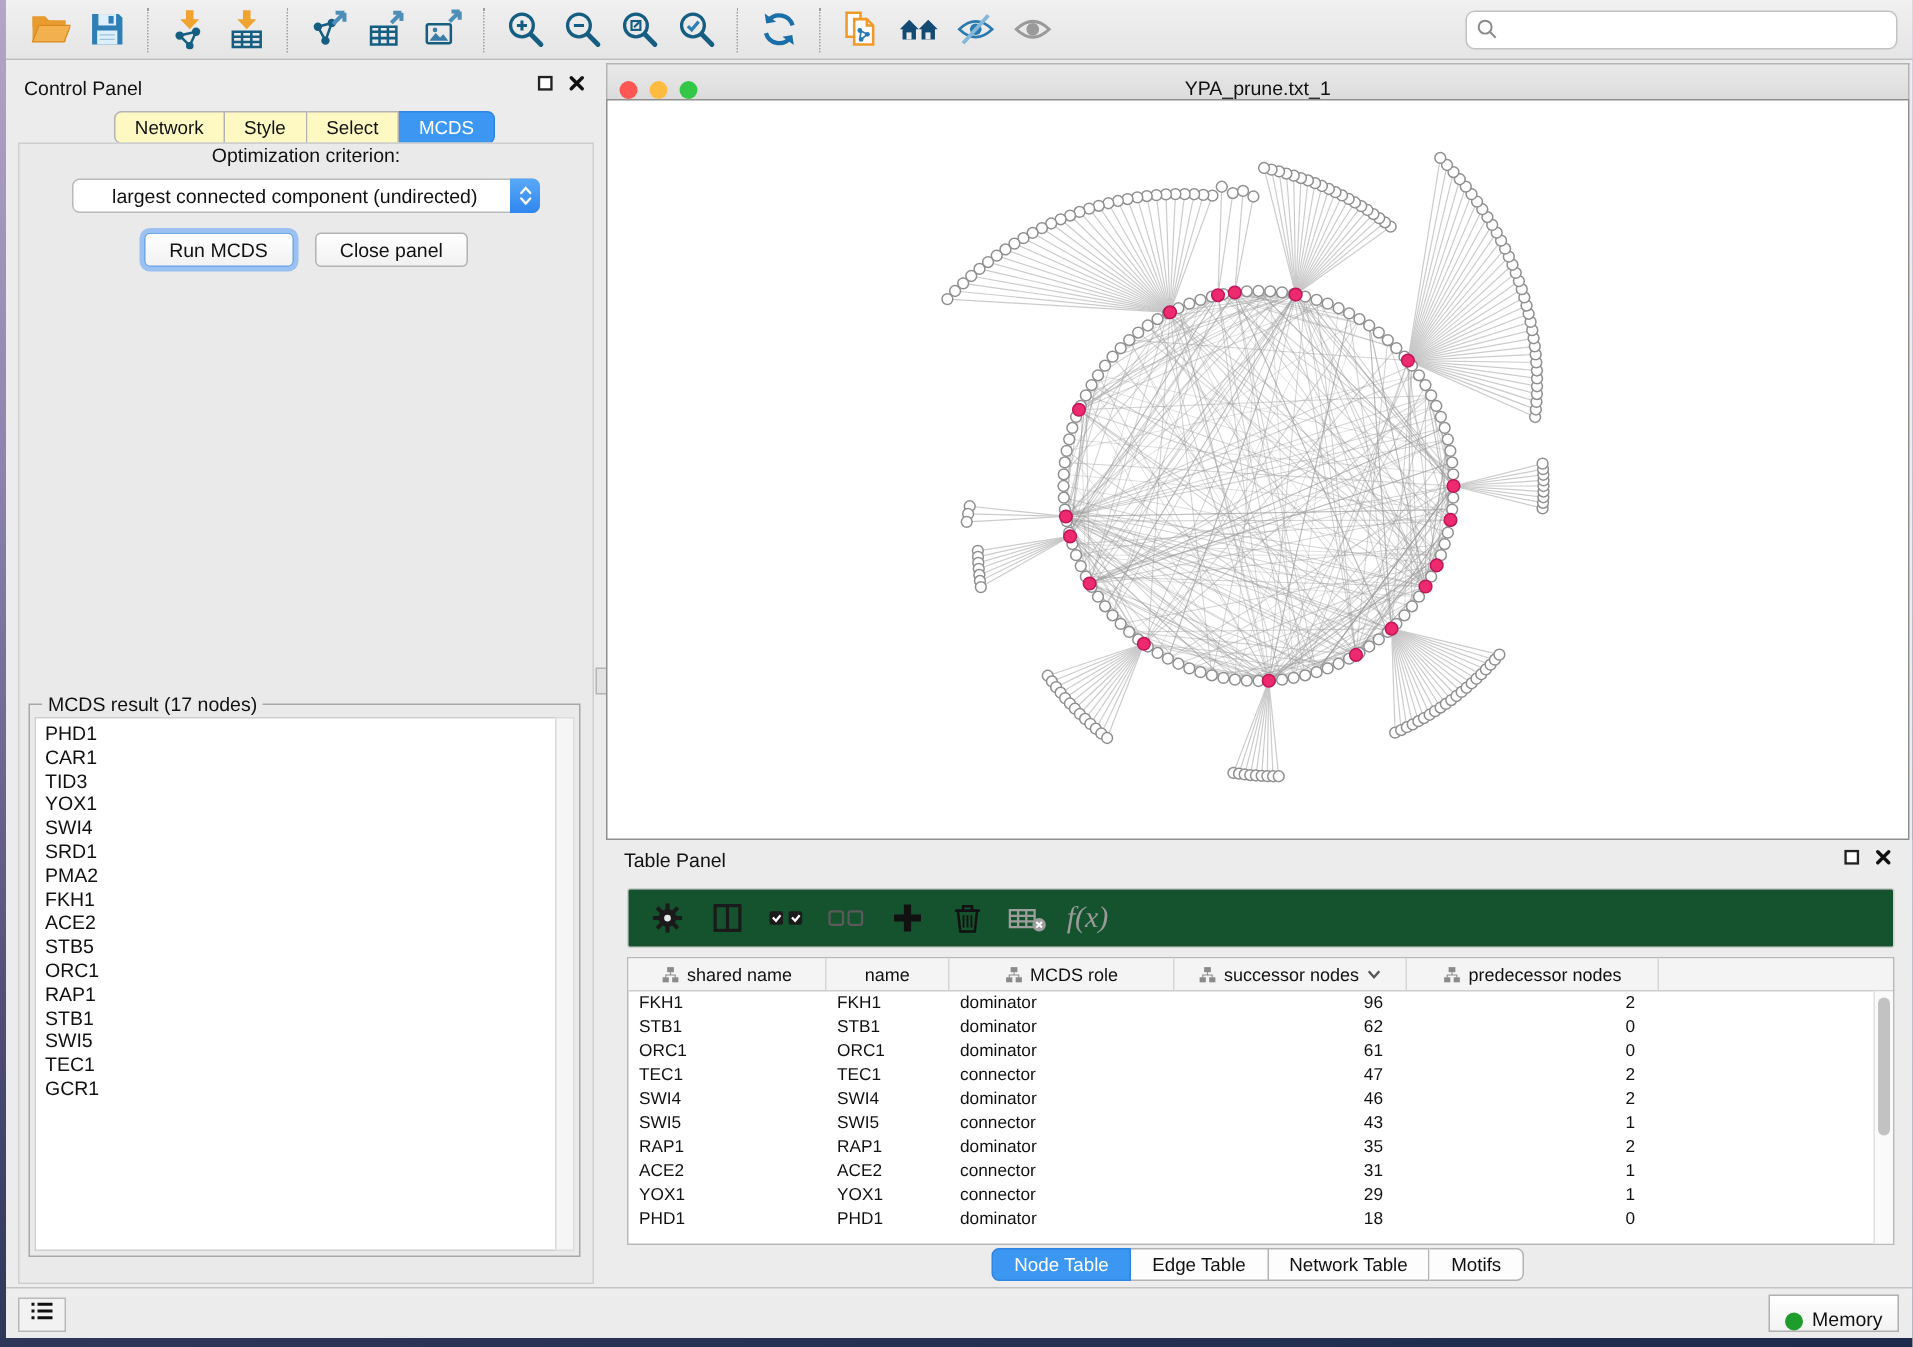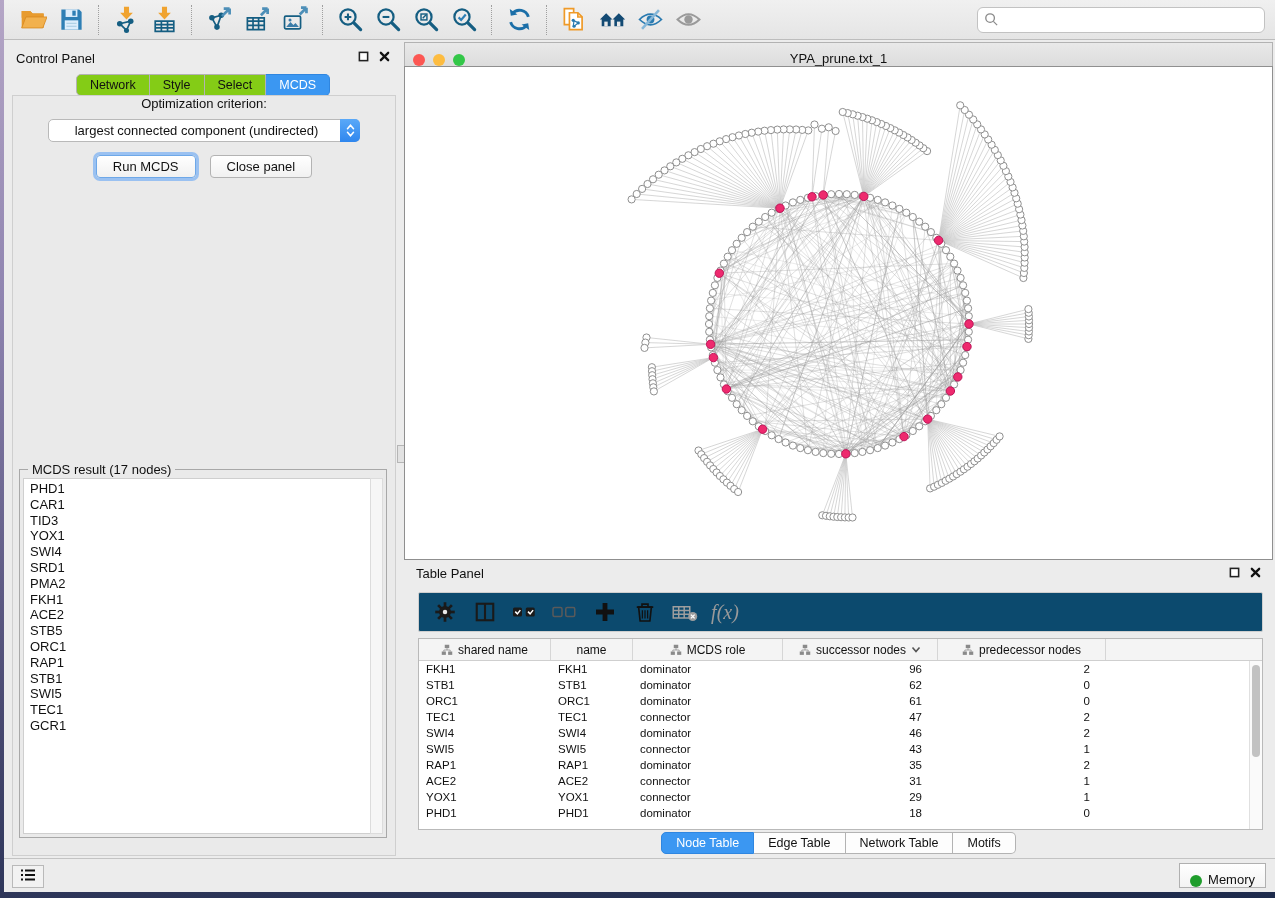--- a/index.html
+++ b/index.html
@@ -20,21 +20,21 @@
     background:#fff; padding:0 8px 0 26px; font-size:13px; outline:none; }
   .search-wrap .mag { position:absolute; left:7px; top:5px; width:15px; height:15px; }
 
   
   .control-panel { position:absolute; left:0; top:40px; width:398px; height:818px; }
   .panel-header { position:absolute; left:0; top:6px; width:100%; height:20px; display:flex; align-items:flex-end; padding:0 12px; }
   .panel-title { font-size:13px; color:#111; }
   .win-btns { margin-left:auto; display:flex; gap:10px; align-items:center; }
   .win-btns svg { width:11px; height:11px; }
   .ctab-row { position:absolute; top:34px; left:0; width:100%; display:flex; justify-content:center; }
-  .ctab { font-size:12.5px; padding:3px 13px; background:#84cc16; border:1px solid #b3b3b3; border-left:none; color:#111; }
+  .ctab { font-size:12.5px; padding:3px 13px; background:#fef9c3; border:1px solid #b3b3b3; border-left:none; color:#111; }
   .ctab:first-child { border-left:1px solid #b3b3b3; border-radius:5px 0 0 5px; }
   .ctab:last-child { border-radius:0 5px 5px 0; }
   .ctab.active { background:#3b97f2; border-color:#2f86e0; color:#fff; }
   .cp-content { position:absolute; left:8px; right:6px; top:55px; bottom:2px;
     background:#eaeaea; border:1px solid #cfcfcf; }
   .opt-label { text-align:center; font-size:13px; color:#111; }
   .dropdown { position:relative; margin:8px auto 0; width:312px; height:23px; background:#fff;
     border:1px solid #b9b9b9; border-radius:5px; display:flex; align-items:center; }
   .dropdown .val { flex:1; text-align:center; font-size:13px; color:#111; padding-left:4px; white-space:nowrap; }
   .dropdown .stepper { width:20px; height:23px; margin-right:-1px; background:linear-gradient(#5aa9f8,#2f86ee);
@@ -60,21 +60,21 @@
   .light { width:12px; height:12px; border-radius:50%; }
   .net-title { position:absolute; left:0; right:0; text-align:center; font-size:13px; color:#111; pointer-events:none; }
   .net-canvas { position:absolute; left:2px; right:2px; top:26px; height:494px; background:#fff; border:1px solid #8f8f8f; }
   .net-canvas svg { width:100%; height:100%; display:block; }
   .h-grip { position:absolute; left:50%; top:520px; width:7px; height:6px; background:#d4d4d4; border:1px solid #bbb; }
   .v-grip { position:absolute; left:-5px; top:405px; width:9px; height:18px; background:#e2e2e2; border:1px solid #b5b5b5; }
 
   
   .table-panel { position:absolute; left:0; right:0; top:520px; bottom:0; background:#ececec; }
   .tp-header { position:absolute; left:0; top:0; width:100%; height:26px; display:flex; align-items:center; padding:0 14px; }
-  .tp-toolbar { position:absolute; left:16px; right:12px; top:32px; height:40px; background:#0c4a6e;
+  .tp-toolbar { position:absolute; left:16px; right:12px; top:32px; height:40px; background:#14532d;
     border:1px solid #cfcfcf; border-radius:2px; display:flex; align-items:center; padding:0 8px; gap:4px; }
   .tpt-btn { width:36px; height:32px; display:flex; align-items:center; justify-content:center; }
   .tpt-btn svg { height:24px; }
   .fx { font-family:"Liberation Serif","DejaVu Serif",serif; font-style:italic; font-size:20px; color:#9a9a9a; }
   .table-box { position:absolute; left:16px; right:12px; top:78px; height:192px; background:#fff; border:1px solid #b9b9b9; }
   .thead { display:flex; height:22px; background:#f4f4f4; border-bottom:1px solid #cfcfcf; }
   .th { display:flex; align-items:center; justify-content:center; gap:5px; font-size:12px; color:#111;
     border-right:1px solid #d6d6d6; overflow:hidden; }
   .th.fill { flex:1; border-right:none; }
   .colicon svg { width:12px; height:12px; display:block; }

